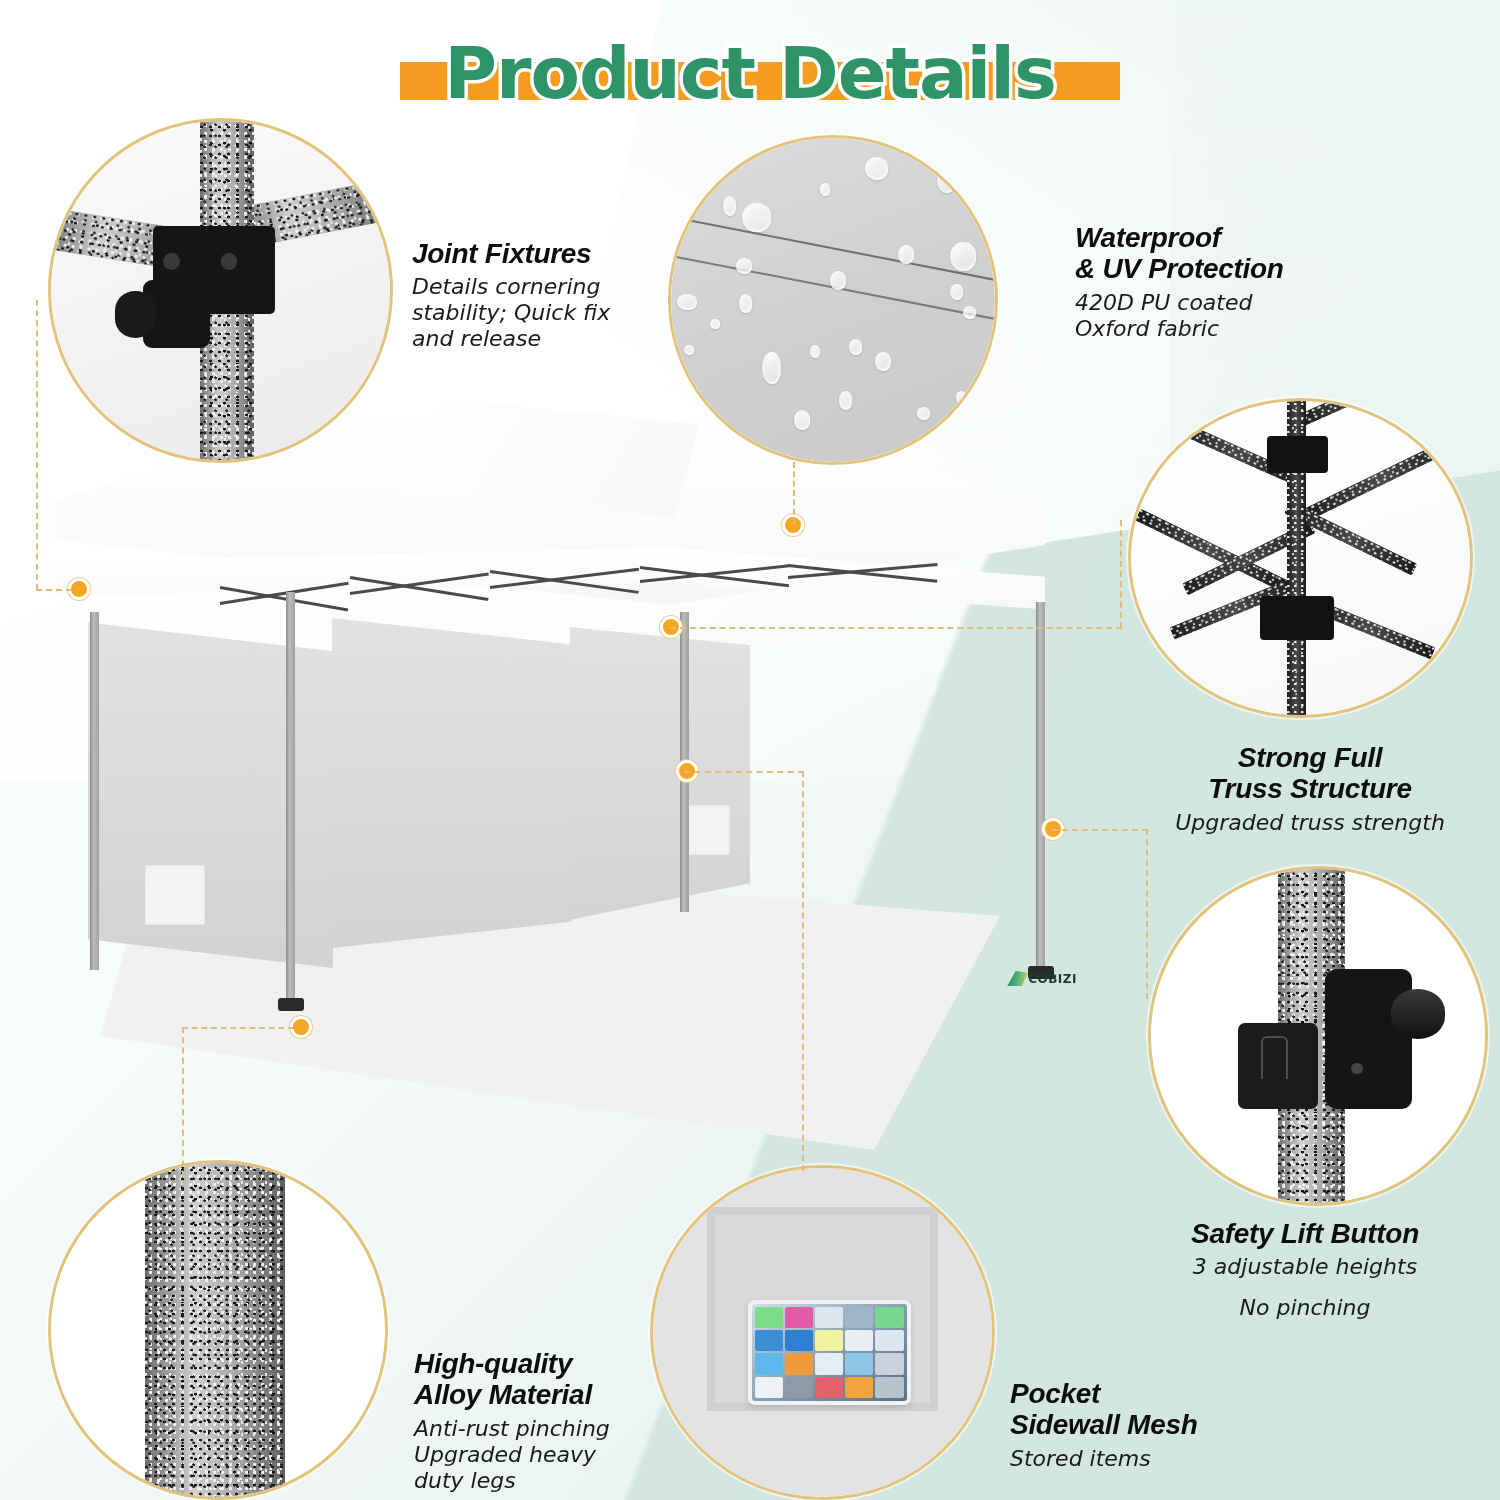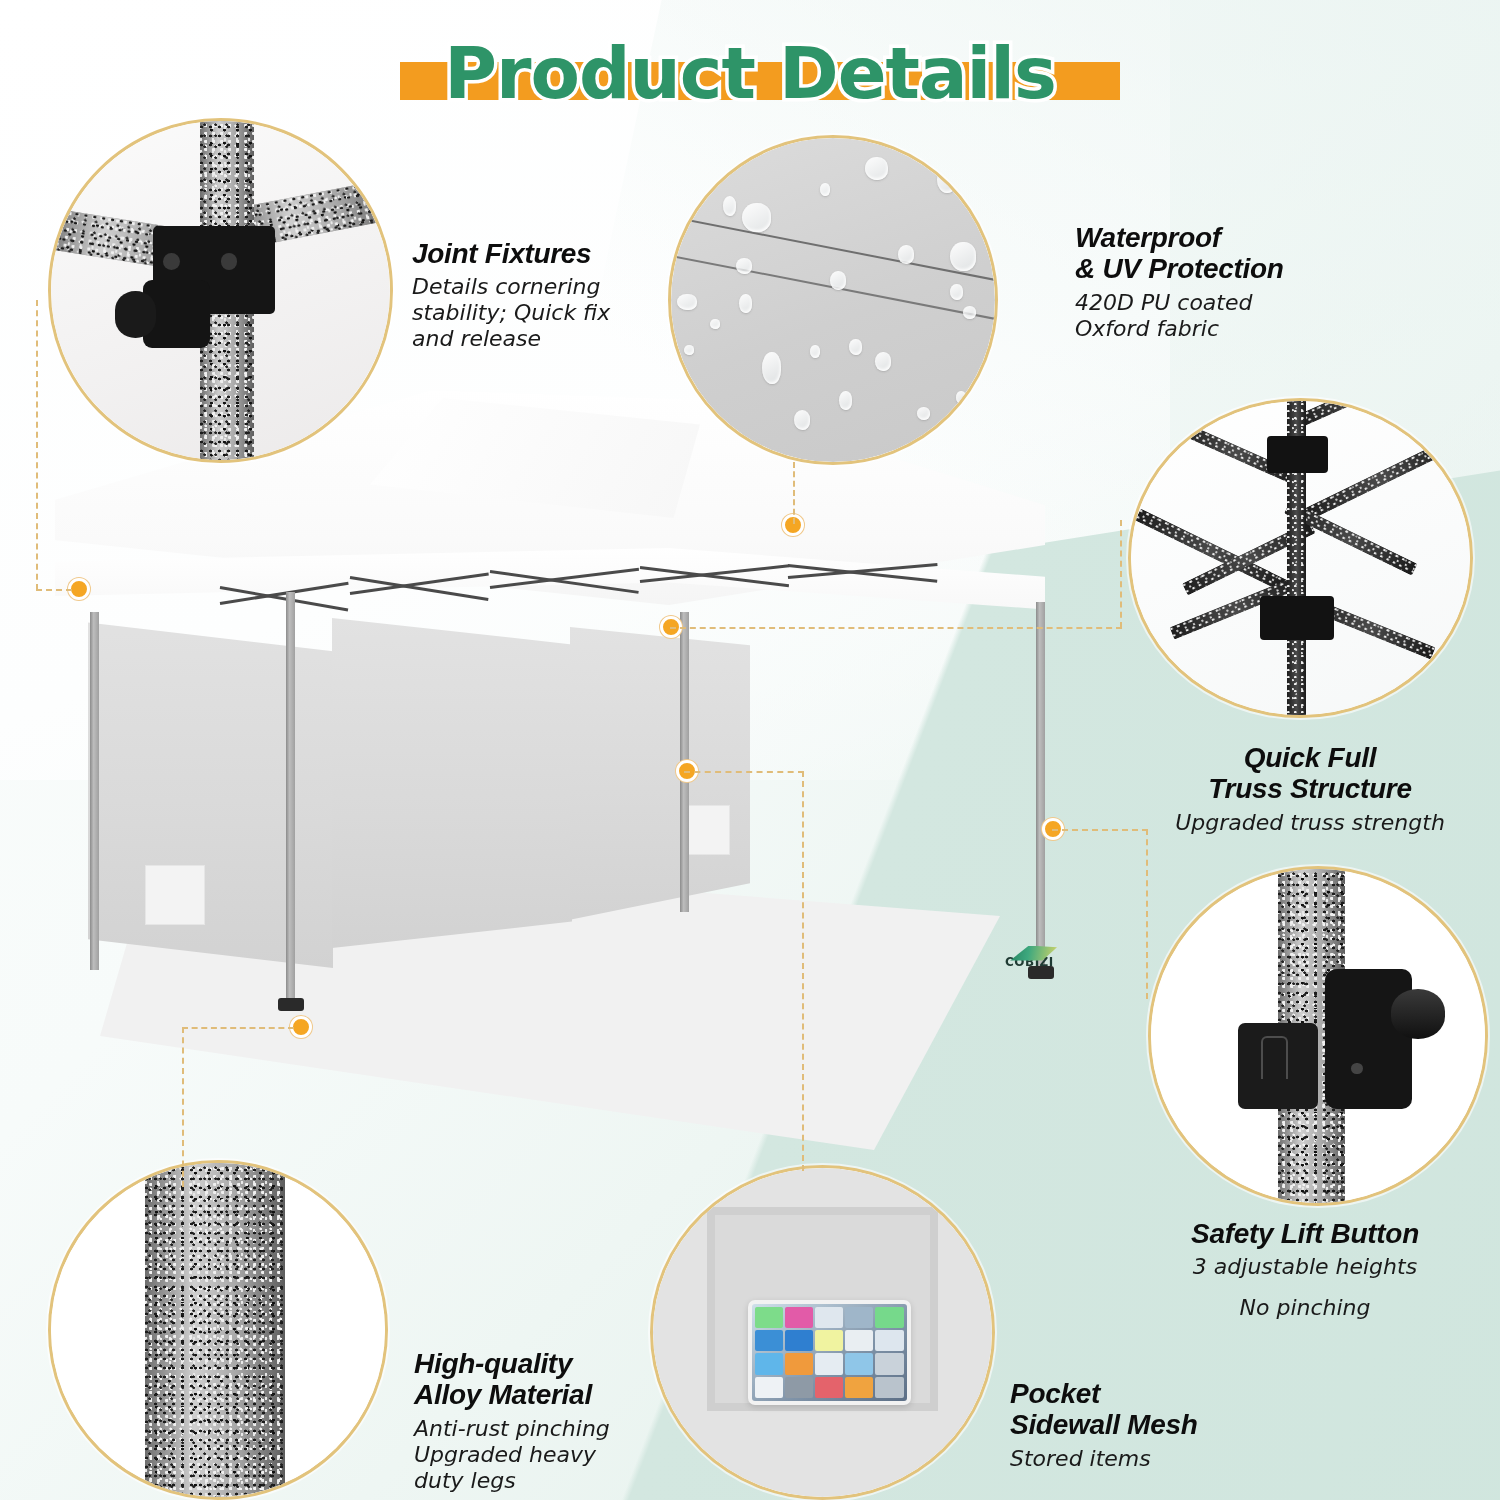--- a/index.html
+++ b/index.html
@@ -92,22 +92,22 @@
   .mw2{ left:640px; top:425px; width:50px; height:50px; }
   .leg{
     position:absolute; width:9px;
     background:linear-gradient(90deg,#8c8c8c 0%,#bdbdbd 40%,#a0a0a0 100%);
   }
   .leg-foot{
     position:absolute; width:26px; height:13px; background:#2a2a2a; border-radius:3px;
   }
   .truss-line{ position:absolute; background:#4a4a4a; height:3px; transform-origin:left center; }
   .logo-badge{
-    position:absolute; left:965px; top:560px; width:72px; height:34px;
-    display:flex; flex-direction:column; align-items:flex-start; justify-content:center;
+    position:absolute; left:965px; top:572px; width:72px; height:34px;
+    display:flex; flex-direction:row; align-items:flex-end; justify-content:center;
   }
   .logo-swoosh{
     width:52px; height:15px;
     background:linear-gradient(100deg,#1f7a5a 0%,#3ea87e 45%,#cfd46a 100%);
     clip-path:polygon(10% 100%, 46% 0%, 100% 12%, 72% 100%);
   }
   .logo-word{
     font-size:12px; font-weight:bold; color:#1f3a33; letter-spacing:.5px;
     margin-top:-6px; font-family:"DejaVu Sans", sans-serif;
   }
@@ -424,21 +424,21 @@
   </div>
 
   <div class="label" style="left:1030px; top:222px; width:300px;margin-left:45px;">
     <div class="ttl">Waterproof</div>
     <div class="ttl">&amp; UV Protection</div>
     <div class="desc">420D PU coated</div>
     <div class="desc" style="margin-top:0;">Oxford fabric</div>
   </div>
 
   <div class="label rightalign" style="left:1160px; top:742px; width:300px;">
-    <div class="ttl">Quick Full</div>
+    <div class="ttl">Strong Full</div>
     <div class="ttl">Truss Structure</div>
     <div class="desc">Upgraded truss strength</div>
   </div>
 
   <div class="label rightalign" style="left:1150px; top:1218px; width:310px;">
     <div class="ttl">Safety Lift Button</div>
     <div class="desc">3 adjustable heights</div>
     <div class="desc" style="margin-top:15px;">No pinching</div>
   </div>
 

